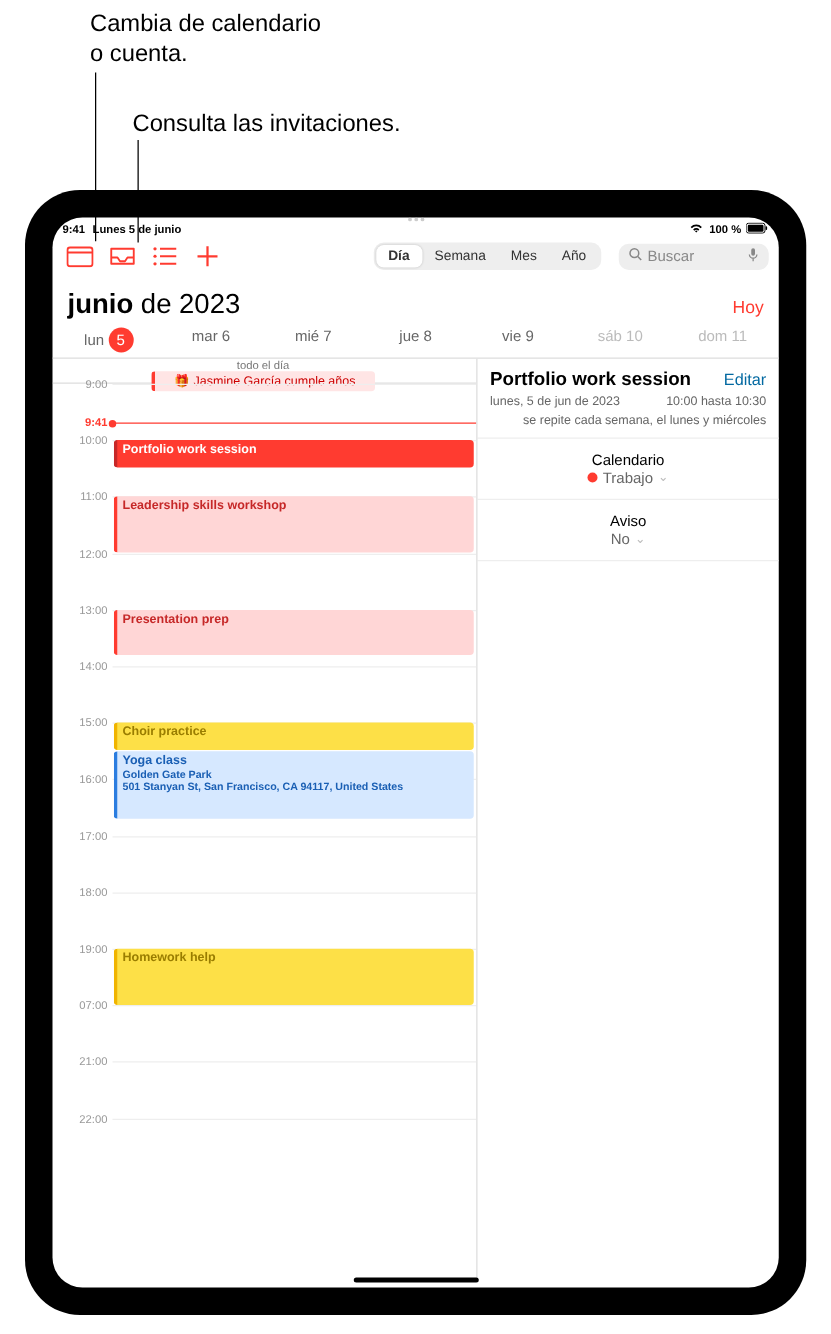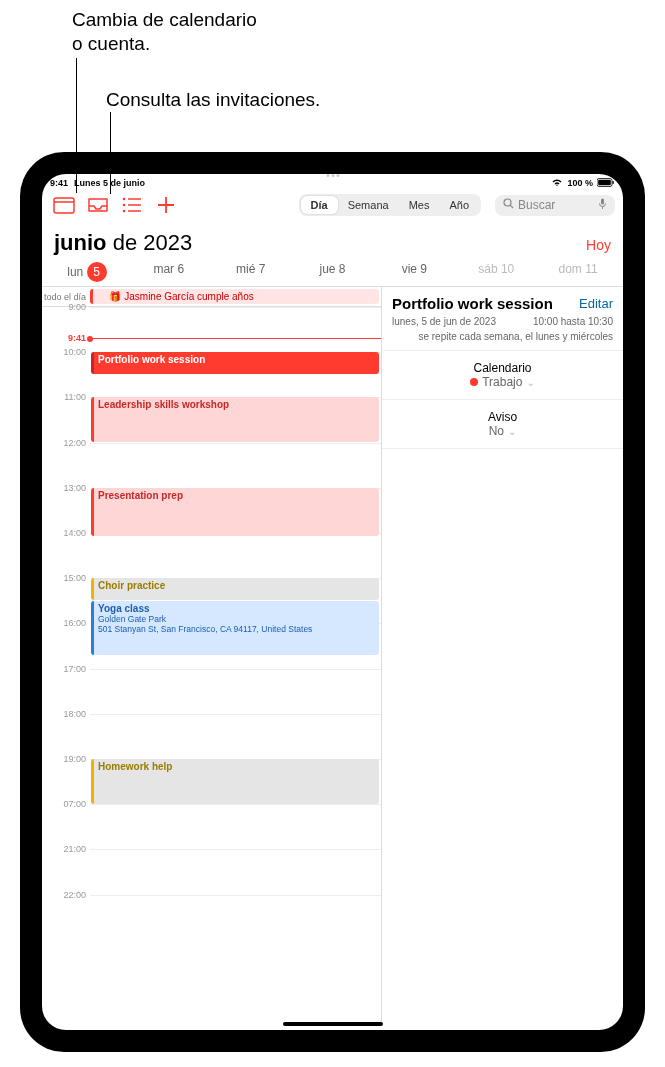--- a/index.html
+++ b/index.html
@@ -37,37 +37,37 @@
 .day { flex:1; text-align:center; font-size:12px; color:#666; }
 .day.sel span.num { background:#ff3b30; color:#fff; border-radius:50%; display:inline-block; width:20px; height:20px; line-height:20px; }
 .day.wk { color:#bbb; }
 
 
 .body { display:flex; height:calc(100% - 120px); }
 .left-pane { width:340px; border-right:1px solid #ddd; position:relative; overflow:hidden; }
 .right-pane { flex:1; display:flex; flex-direction:column; }
 
 
-.allday { display:flex; align-items:center; border-bottom:1px solid #ddd; font-size:9px; height:20px; }
+.allday { display:flex; align-items:center; border-bottom:1px solid #ddd; font-size:9px; height:20px;flex-direction:column; }
 .allday .lbl { width:48px; text-align:right; padding-right:4px; color:#777; }
 .allday .ev { flex:1; background:#ffe5e5; color:#c00; border-left:3px solid #ff3b30; padding:2px 16px; font-size:10px; border-radius:3px; margin-right:2px; }
 
 
 .timeline { position:relative; margin-left:48px; }
 .hour-lbl { position:absolute; left:-44px; width:40px; text-align:right; font-size:9px; color:#999; transform:translateY(-5px); }
 .hour-line { border-top:1px solid #eee; height:0; position:absolute; left:0; right:0; }
 .now { position:absolute; left:0; right:0; border-top:1.5px solid #ff3b30; }
 .now-lbl { position:absolute; left:-44px; width:40px; text-align:right; font-size:9px; color:#ff3b30; font-weight:600; transform:translateY(-5px); }
 .now-dot { width:6px; height:6px; background:#ff3b30; border-radius:50%; position:absolute; left:-3px; top:-3px; }
 .ev-block { position:absolute; left:1px; right:2px; border-left:3px solid; border-radius:3px; padding:2px 4px; font-size:10px; overflow:hidden; }
 .ev-red-solid { background:#ff3b30; border-color:#c62828; color:#fff; font-weight:600; }
 .ev-red { background:#ffd6d6; border-color:#ff3b30; color:#c62828; font-weight:600; }
-.ev-yellow { background:#e5e5e5; border-color:#f0b400; color:#9a7d00; font-weight:600; }
+.ev-yellow { background:#fde047; border-color:#f0b400; color:#9a7d00; font-weight:600; }
 .ev-blue { background:#d6e8ff; border-color:#2b7de0; color:#1a5fb4; font-weight:600; }
-.ev-sub { font-weight:400; font-size:8.5px; }
+.ev-sub { font-weight:700; font-size:8.5px; }
 
 
 .detail-head { padding:8px 10px; border-bottom:1px solid #eee; }
 .det-title-row { display:flex; justify-content:space-between; align-items:center; }
 .det-title { font-size:15px; font-weight:700; }
 .det-edit { color:#0369a1; font-size:13px; }
 .det-sub { font-size:10px; color:#666; display:flex; justify-content:space-between; margin-top:4px; }
 .det-row { display:flex; justify-content:flex-start; padding:10px 12px; border-bottom:1px solid #eee; font-size:12px; align-items:center;flex-direction:column; }
 .det-val { color:#666; display:flex; align-items:center; gap:4px; }
 .dot-red { width:8px; height:8px; border-radius:50%; background:#ff3b30; display:inline-block; }
@@ -227,21 +227,21 @@
             <div class="now" style="top: 30.736px;">
               <div class="now-dot"></div>
             </div>
             <div class="now-lbl" style="top: 30.736px;">9:41</div>
             <div class="ev-block ev-red-solid" style="top: 45px; height: 22px;">
               <div>Portfolio work session</div>
             </div>
             <div class="ev-block ev-red" style="top: 90px; height: 45px;">
               <div>Leadership skills workshop</div>
             </div>
-            <div class="ev-block ev-red" style="top: 181px; height: 48px;">
+            <div class="ev-block ev-red" style="top: 181px; height: 36px;">
               <div>Presentation prep</div>
             </div>
             <div class="ev-block ev-yellow" style="top: 271px; height: 22px;">
               <div>Choir practice</div>
             </div>
             <div class="ev-block ev-blue" style="top: 294px; height: 54px;">
               <div>Yoga class</div>
               <div class="ev-sub">Golden Gate Park</div>
               <div class="ev-sub">501 Stanyan St, San Francisco, CA 94117, United States</div>
             </div>

